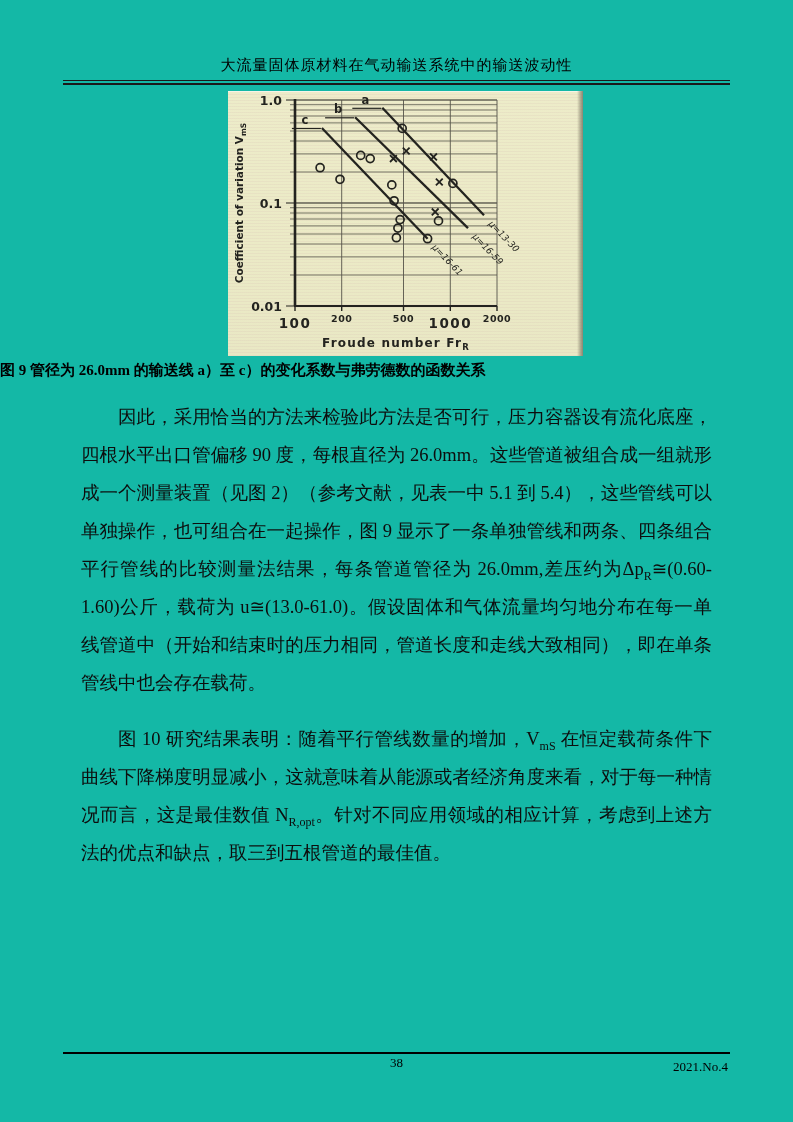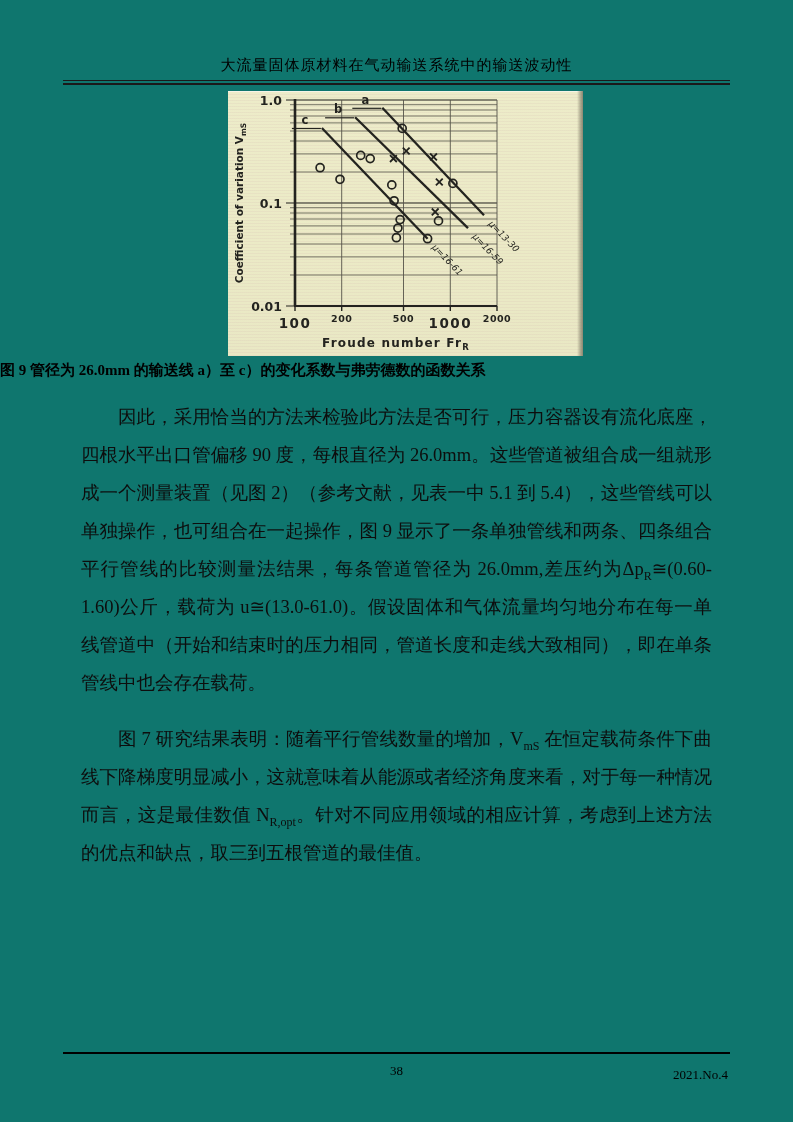--- a/index.html
+++ b/index.html
@@ -1,17 +1,17 @@
 <!DOCTYPE html>
 <html lang="zh"><head>
 <meta charset="utf-8">
 <style>
   html,body{margin:0;padding:0;background:#ffffff;}
   body{width:793px;height:1122px;font-family:"Liberation Serif","DejaVu Serif",serif;color:#111;}
-  .page{position:relative;width:793px;height:1122px;overflow:hidden;background:#0f766e;}
+  .page{position:relative;width:793px;height:1122px;overflow:hidden;background:#14b8a6;}
 
   .header-title{padding-top:56px;text-align:center;font-size:15px;letter-spacing:1px;color:#000;}
   .header-rule{margin:5px 63px 0 63px;height:2px;border-top:1.2px solid #1a1a1a;border-bottom:2.2px solid #1a1a1a;}
 
   .figure-wrap{position:relative;margin:6px 0 0 228px;width:355px;height:265px;
     background:
       repeating-linear-gradient(180deg, rgba(214,190,178,0.20) 0 1px, rgba(0,0,0,0) 1px 3px),
       linear-gradient(180deg,#edecc9 0%,#ebeac6 60%,#e9e8c4 100%);
     box-shadow:inset 0 1px 0 rgba(255,255,255,0.6);}
   .figure-wrap::after{content:"";position:absolute;top:0;right:0;bottom:0;width:6px;
@@ -19,21 +19,21 @@
   .figure-wrap svg{position:absolute;left:0;top:0;}
 
   .caption{margin-top:5px;text-align:left;font-size:15px;font-weight:bold;color:#000;}
 
   .body-text{margin:7px 63px 0 63px;font-size:18.5px;line-height:38px;text-align:justify;color:#0d0d0d;}
   .body-text p{margin:18px;text-indent:2em;}
   .body-text sub{font-size:12px;line-height:0;}
 
   .footer{position:absolute;left:63px;right:63px;top:1052px;}
   .footer-rule{height:0;border-top:2.5px solid #000;}
-  .footer-row{position:relative;margin-top:9px;font-size:13px;color:#000;}
+  .footer-row{position:relative;margin-top:1px;font-size:13px;color:#000;}
   .footer-page{text-align:center;}
   .footer-issue{position:absolute;right:2px;top:4px;}
 </style>
 </head>
 <body>
 
 <div class="page">
 
   <div class="header-title">大流量固体原材料在气动输送系统中的输送波动性</div>
   <div class="header-rule"></div>
@@ -124,21 +124,21 @@
         </g>
         <text x="168" y="256" text-anchor="middle" font-family="DejaVu Sans,sans-serif" font-size="12" font-weight="bold" letter-spacing="1.2" fill="#23231f">Froude number Fr<tspan dy="3" font-size="8.5">R</tspan></text>
         <text transform="translate(15,112) rotate(-90)" text-anchor="middle" font-family="DejaVu Sans,sans-serif" font-size="10.5" font-weight="bold" fill="#23231f">Coefficient of variation V<tspan dy="3" font-size="7.5">mS</tspan></text>
       </svg>
   </div>
 
   <div class="caption">图 9 管径为 26.0mm 的输送线 a）至 c）的变化系数与弗劳德数的函数关系</div>
 
   <div class="body-text">
       <p><span>因此，采用恰当的方法来检验此方法是否可行，压力容器设有流化底座，四根水平出口管偏移 90 度，每根直径为 26.0mm。这些管道被组合成一组就形成一个测量装置（见图 2）（参考文献，见表一中 5.1 到 5.4），这些管线可以单独操作，也可组合在一起操作，图 9 显示了一条单独管线和两条、四条组合平行管线的比较测量法结果，每条管道管径为 26.0mm,差压约为Δp</span><sub>R</sub><span>≅(0.60-1.60)公斤，载荷为 u≅(13.0-61.0)。假设固体和气体流量均匀地分布在每一单线管道中（开始和结束时的压力相同，管道长度和走线大致相同），即在单条管线中也会存在载荷。</span></p>
-      <p><span>图 7 研究结果表明：随着平行管线数量的增加，V</span><sub>mS</sub><span> 在恒定载荷条件下曲线下降梯度明显减小，这就意味着从能源或者经济角度来看，对于每一种情况而言，这是最佳数值 N</span><sub>R,opt</sub><span>。针对不同应用领域的相应计算，考虑到上述方法的优点和缺点，取三到五根管道的最佳值。</span></p>
+      <p><span>图 10 研究结果表明：随着平行管线数量的增加，V</span><sub>mS</sub><span> 在恒定载荷条件下曲线下降梯度明显减小，这就意味着从能源或者经济角度来看，对于每一种情况而言，这是最佳数值 N</span><sub>R,opt</sub><span>。针对不同应用领域的相应计算，考虑到上述方法的优点和缺点，取三到五根管道的最佳值。</span></p>
     </div>
 
   <div class="footer">
     <div class="footer-rule"></div>
     <div class="footer-row">
       <div class="footer-page">38</div>
       <div class="footer-issue">2021.No.4</div>
     </div>
   </div>
 

